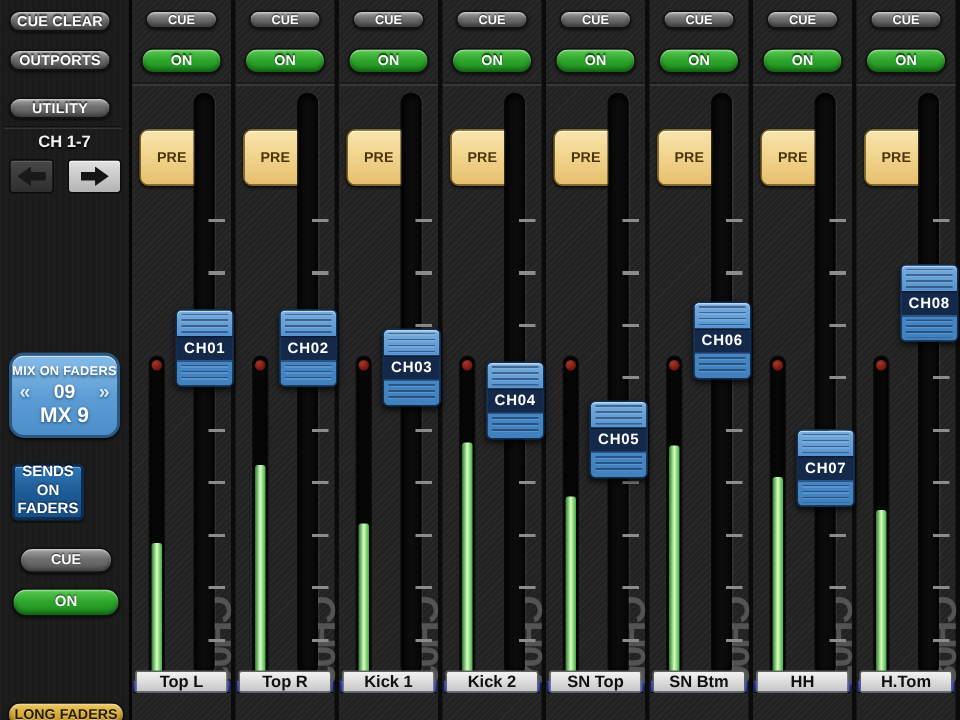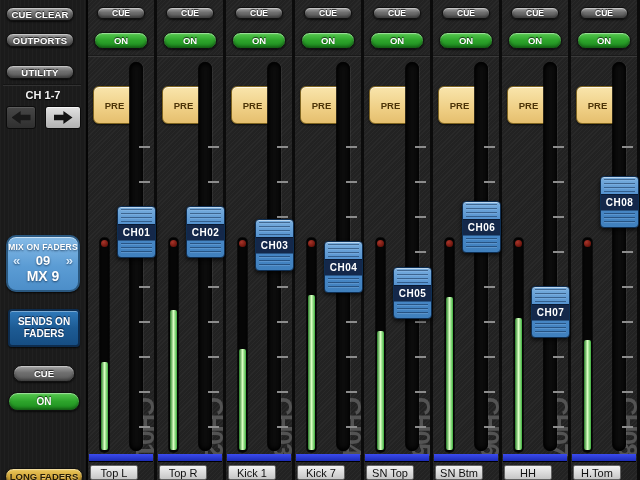--- a/index.html
+++ b/index.html
@@ -52,21 +52,21 @@
     border-radius:10px; border:2px solid #2a5880; box-sizing:border-box;
     background:linear-gradient(#86bbe7,#5b9cd4 55%,#4c8ec9);
     box-shadow:inset 0 1px 0 rgba(255,255,255,.55), 0 1px 2px rgba(0,0,0,.8);
     color:#fff; text-align:center; cursor:pointer; }
   #mix-title { margin-top:5px; font-size:8.5px; font-weight:bold; text-shadow:0 1px 2px rgba(0,25,50,.65); letter-spacing:.2px; }
   #mix-mid { display:flex; align-items:center; justify-content:space-between; padding:0 5px; margin-top:1px; }
   #mix-number { font-size:13px; font-weight:bold; text-shadow:0 1px 2px rgba(0,25,50,.65); }
   .mix-chev { font-size:13px; font-weight:bold; color:#d6eafc; text-shadow:0 1px 2px rgba(0,25,50,.6); cursor:pointer; }
   #mix-name { font-size:14px; font-weight:bold; text-shadow:0 1px 2px rgba(0,25,50,.65); margin-top:0; }
 
-  #sends-btn { position:absolute; left:8px; top:309px; width:72px; height:38px;
+  #sends-btn { position:absolute; left:8px; top:309px; width:48px; height:38px;
     border-radius:4px; border:2px solid #0d2c4e; box-sizing:border-box;
     background:linear-gradient(#2f79ba,#1c5astronomy 50%, #164e84);
     background:linear-gradient(#2f79ba,#1d5b94 50%,#164e84);
     box-shadow:inset 0 1px 0 rgba(255,255,255,.35), 0 1px 2px rgba(0,0,0,.8);
     color:#fff; font-size:10px; font-weight:bold; text-align:center;
     display:flex; align-items:center; justify-content:center; line-height:1.25;
     text-shadow:0 -1px 1px rgba(0,0,20,.7); cursor:pointer; white-space:pre-line; }
   #sb-cue { left:13px; top:365px; width:62px; height:17px; font-size:9.5px; }
   #sb-on  { left:8px;  top:392px; width:72px; height:19px; font-size:10px; }
   #btn-long-faders { left:5px; top:444px; width:78px; height:17px; font-size:9.5px;margin-top:24px; }
@@ -117,24 +117,24 @@
     box-shadow:inset 0 1px 0 rgba(255,255,255,.5), 0 2px 4px rgba(0,0,0,.75);
     display:flex; flex-direction:column; cursor:grab; }
   .cap-ridges { flex:1; margin:2px 3px;
     background:repeating-linear-gradient(180deg, rgba(5,25,55,.45) 0 1px, rgba(160,200,240,.25) 1px 2px, transparent 2px 4px); }
   .cap-label { height:15px; line-height:15px; text-align:center;
     background:#14284a; border-top:1px solid #0a1a33; border-bottom:1px solid #2a5584;
     color:#fff; font-size:10px; font-weight:bold; letter-spacing:.5px; }
 
   .color-bar { position:absolute; left:1px; bottom:19px; width:64px; height:7px; z-index:1;
     background:linear-gradient(#3b4cf0,#1d2cb6); box-shadow:0 1px 0 #000; }
-  .name-label { position:absolute; left:2px; bottom:0; width:48px; height:15px; z-index:1;
+  .name-label { position:absolute; left:2px; bottom:18px; width:62px; height:15px; z-index:1;
     background:linear-gradient(#f2f2f2,#c6c6c6); border:1px solid #626262; border-radius:2px;
     box-sizing:border-box; display:flex; align-items:center; justify-content:center;
-    color:#101010; font-size:11px; font-weight:normal; cursor:pointer; }
+    color:#101010; font-size:11px; font-weight:bold; cursor:pointer; }
 </style>
 </head>
 <body>
 
 <div id="app">
 
   <div id="sidebar">
     <button class="pill gray sb-btn" id="btn-cue-clear">CUE CLEAR</button>
     <button class="pill gray sb-btn" id="btn-outports">OUTPORTS</button>
     <button class="pill gray sb-btn" id="btn-utility">UTILITY</button>
@@ -240,21 +240,21 @@
       <div class="meter">
         <div class="peak-dot"></div>
         <div class="meter-fill" style="--fill-top: 295;"></div>
       </div>
       <div class="fader-cap" style="--cap-top: 241;">
         <div class="cap-ridges"></div>
         <div class="cap-label">CH04</div>
         <div class="cap-ridges"></div>
       </div>
       <div class="color-bar"></div>
-      <div class="name-label">Kick 7</div>
+      <div class="name-label">Kick 2</div>
     </div>
 
     <div class="strip">
       <button class="pill gray cue">CUE</button>
       <button class="pill green on">ON</button>
       <div class="strip-divider"></div>
       <button class="pre-btn">PRE</button>
       <div class="watermark">CH05</div>
       <div class="fader-track"></div>
       <div class="fader-ticks"></div>

